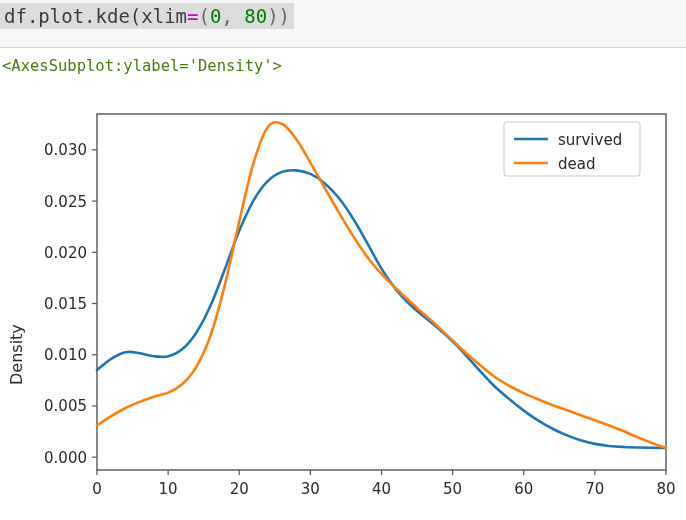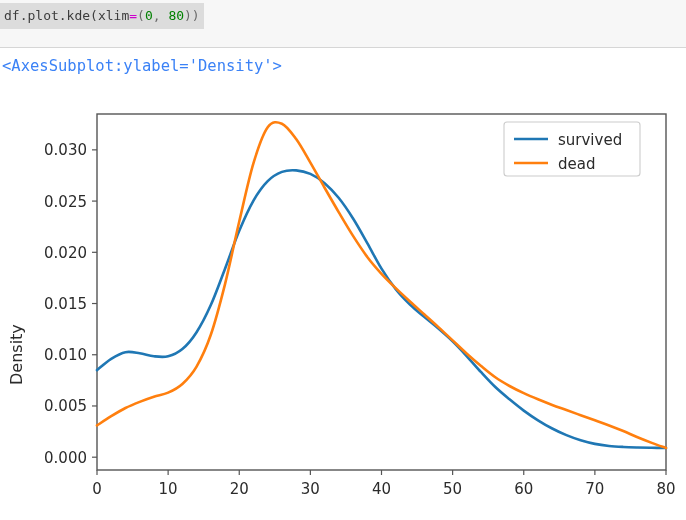--- a/index.html
+++ b/index.html
@@ -26,38 +26,38 @@
     box-sizing: border-box;
   }
   #code-line {
     position: absolute;
     left: 0; top: 3px;
     height: 26px;
     line-height: 26px;
     background: #dcdcdc;
     padding: 0 4px 0 4px;
     font-family: "DejaVu Sans Mono", monospace;
-    font-size: 13px;
+    font-size: 19px;
     color: #3c3c3c;
     white-space: pre;
     letter-spacing: 0px;
     text-align: center;
   }
   .tok-op  { color: #cc00cc; }
   .tok-num { color: #008000; }
   .tok-punct { color: #6a6a6a; }
 
   
   #output-repr {
     position: absolute;
     left: 2px;
     top: 57px;
     font-family: "DejaVu Sans Mono", monospace;
     font-size: 15.5px;
-    color: #3b82f6;
+    color: #4d7c0f;
     white-space: pre;
   }
 
   
   #figure {
     position: absolute;
     left: 0;
     top: 95px;
     width: 686px;
     height: 425px;

